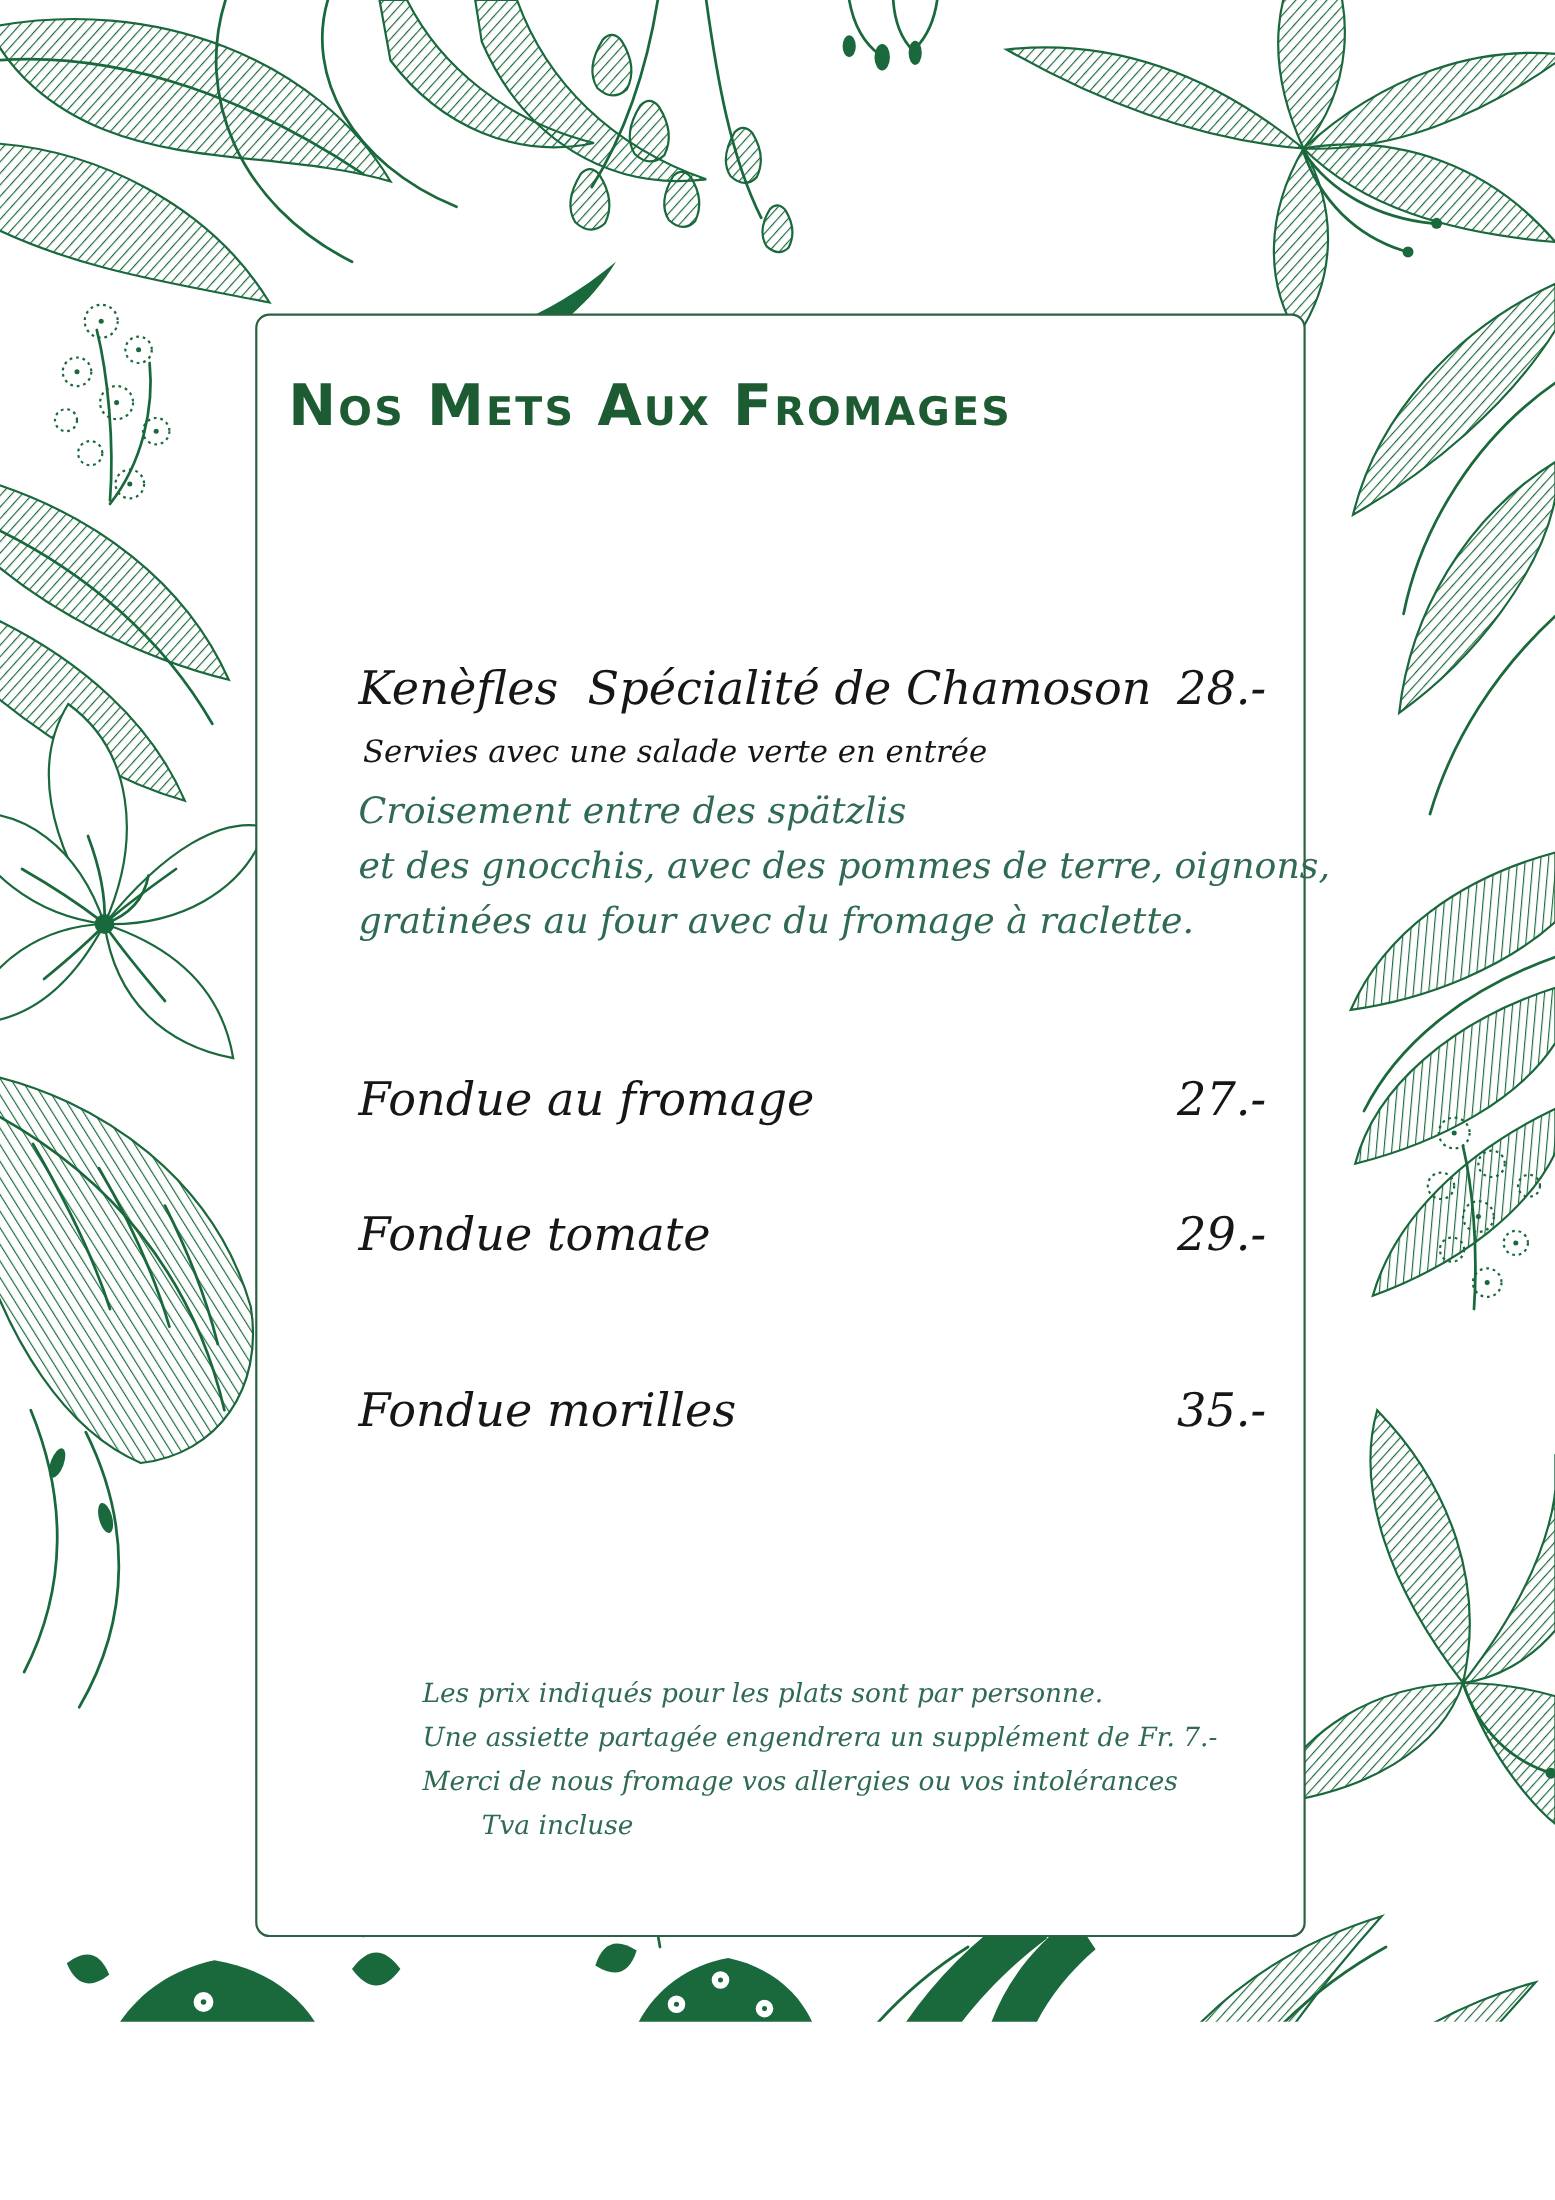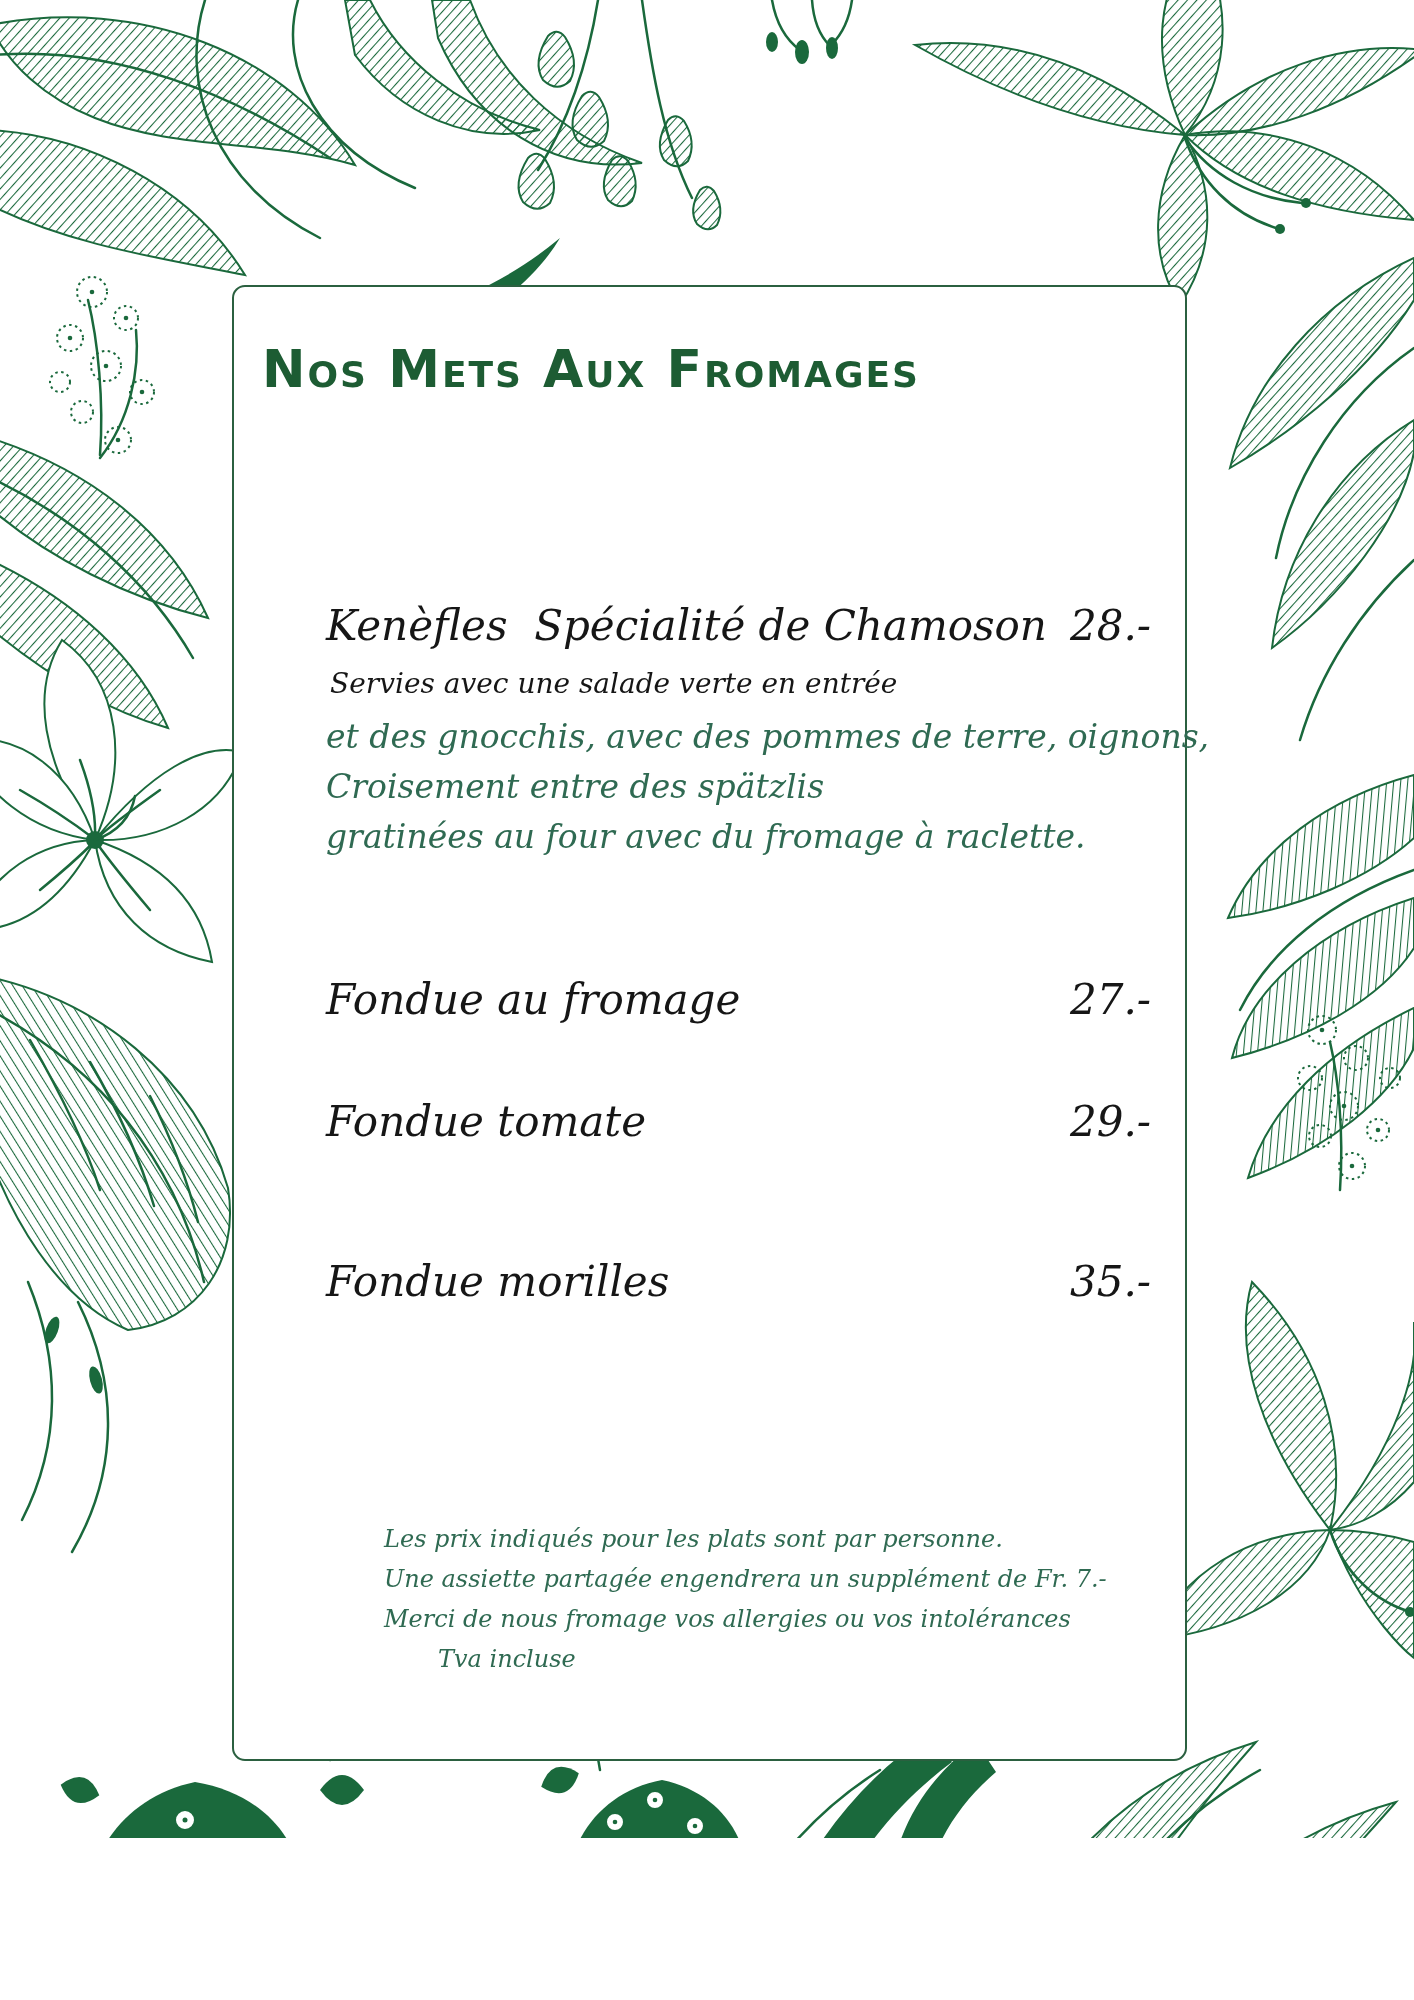--- a/index.html
+++ b/index.html
@@ -270,22 +270,22 @@
 
   <div class="panel">
     <div class="menu-title">Nos Mets Aux Fromages</div>
 
     <div class="item-row r1">
       <span class="item-name">Kenèfles  Spécialité de Chamoson</span>
       <span class="item-price">28.-</span>
     </div>
     <div class="item-note n1">Servies avec une salade verte en entrée</div>
     <div class="item-desc d1">
+      <div>Croisement entre des spätzlis</div>
       <div>et des gnocchis, avec des pommes de terre, oignons,</div>
-      <div>Croisement entre des spätzlis</div>
       <div>gratinées au four avec du fromage à raclette.</div>
     </div>
 
     <div class="item-row r2">
       <span class="item-name">Fondue au fromage</span>
       <span class="item-price">27.-</span>
     </div>
 
     <div class="item-row r3">
       <span class="item-name">Fondue tomate</span>

